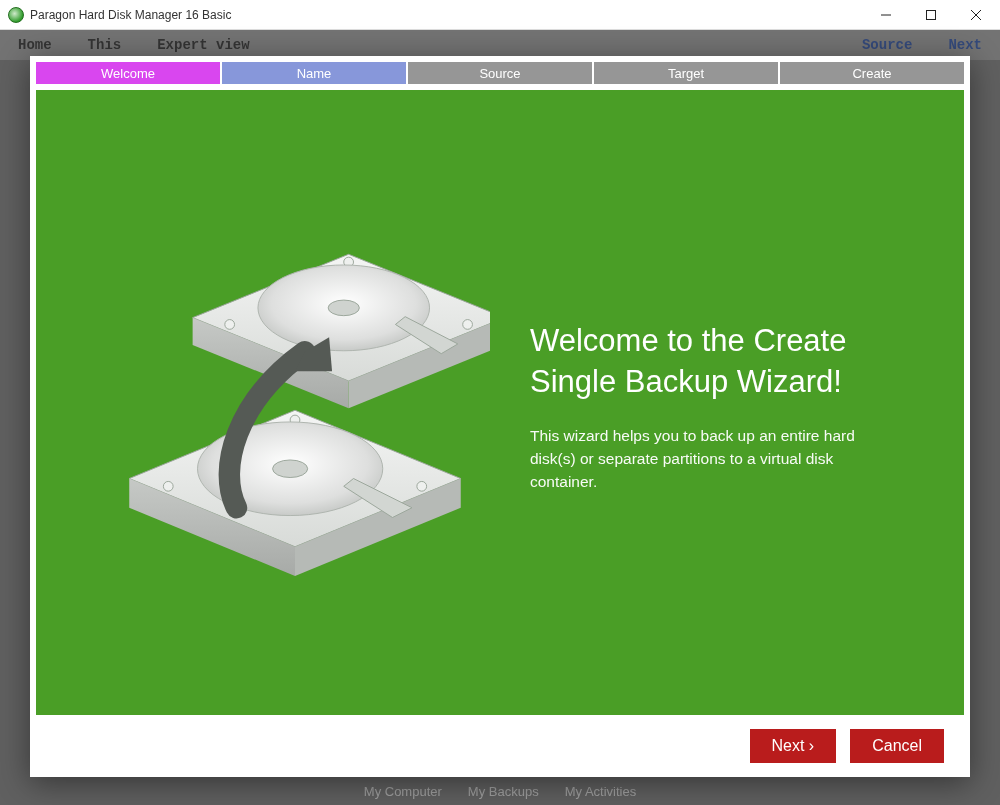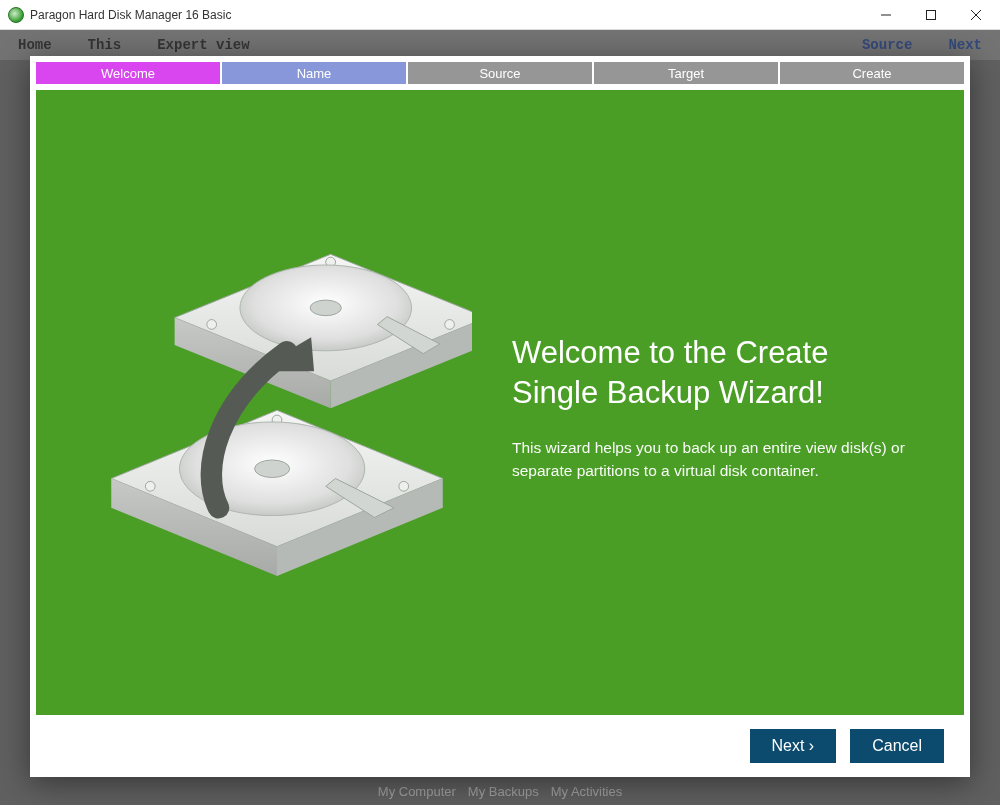--- a/index.html
+++ b/index.html
@@ -52,21 +52,21 @@
     font-weight: 600;
     font-family: Liberation Mono, monospace;
   }
   .dimbar span { padding: 0 18px; }
   .dimbar .spacer { flex:1; }
   .dimbar .right span { color: rgba(0,40,130,0.55); }
   .dimfooter {
     position:absolute; left:0; right:0; bottom:0; height:28px;
     display:flex; align-items:center; justify-content:center;
     color: rgba(255,255,255,0.4);
-    font-size: 13px; gap: 12px;
+    font-size: 13px; gap: 26px;
   }
 
   
   .modal {
     position:absolute;
     left: 30px; right: 30px; top: 26px; bottom: 28px;
     background: #fff;
     box-shadow: 0 6px 30px rgba(0,0,0,0.45);
     display:flex; flex-direction:column;
     padding: 6px 6px 14px 6px;
@@ -81,36 +81,36 @@
   .step.active { background:#d946ef; }
   .step.upcoming { background:#8797da; }
 
   
   .panel {
     margin-top: 6px;
     flex: 1;
     background: #4a9e26;
     display:flex;
     align-items:center;
-    padding: 0 46px;
+    padding: 0 64px;
     gap: 40px;
     color:#fff;
   }
   .illus { width: 390px; flex: 0 0 390px; }
   .textcol { flex:1; padding-top: 10px; }
   .heading { font-size: 31px; font-weight: 400; line-height: 1.3; margin-bottom: 22px; }
   .body { font-size: 15.5px; line-height: 1.5; opacity: 0.96; }
 
   
   .modalfooter {
     display:flex; justify-content:flex-end; gap:14px;
     padding: 14px 20px 0 0;
   }
   .btn {
-    background:#0c4a6e; color:#fff; border:none;
+    background:#b91c1c; color:#fff; border:none;
     font-size: 16px; padding: 8px 22px; cursor:pointer;
     font-family: inherit;
   }
 </style>
 </head>
 <body>
 
 <div class="titlebar">
   <div class="appicon"></div>
   <div class="title">Paragon Hard Disk Manager 16 Basic</div>
@@ -214,21 +214,21 @@
 
           <g>
             <path d="M 140 290 C 120 250, 140 180, 210 130" fill="none" stroke="#555a55" stroke-width="22" stroke-linecap="round"></path>
             <polygon points="210,130 235,115 238,150 200,150" fill="#555a55"></polygon>
           </g>
         </svg>
       </div>
 
       <div class="textcol">
         <div class="heading">Welcome to the Create Single Backup Wizard!</div>
-        <div class="body">This wizard helps you to back up an entire view disk(s) or separate partitions to a virtual disk container.</div>
+        <div class="body">This wizard helps you to back up an entire hard disk(s) or separate partitions to a virtual disk container.</div>
       </div>
 
     </div>
 
     <div class="modalfooter">
       <button class="btn">Next ›</button>
       <button class="btn">Cancel</button>
     </div>
 
   </div>

